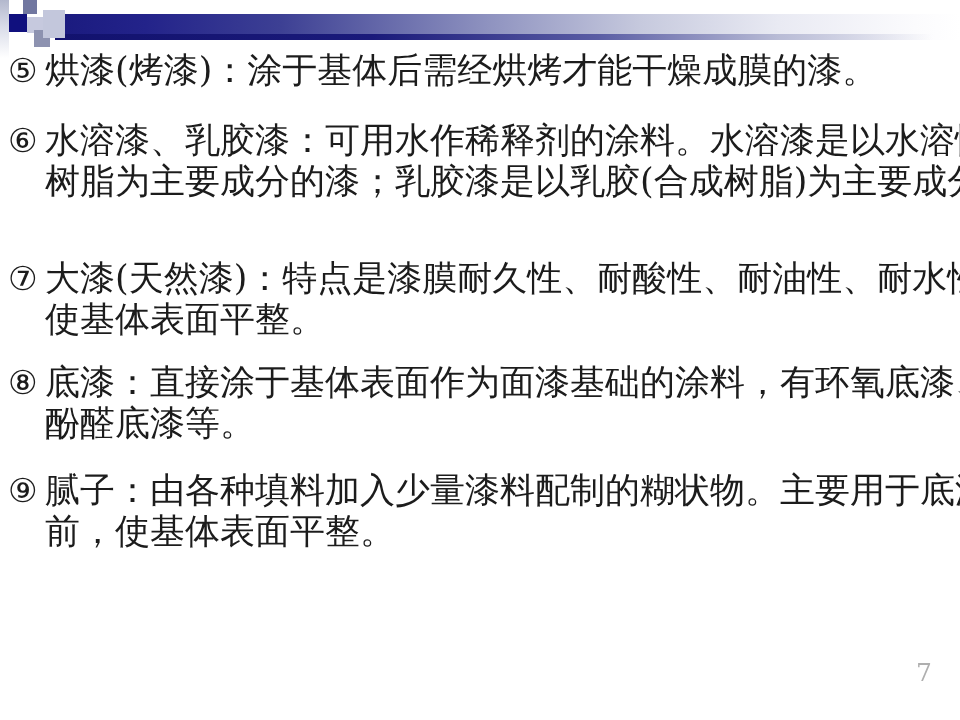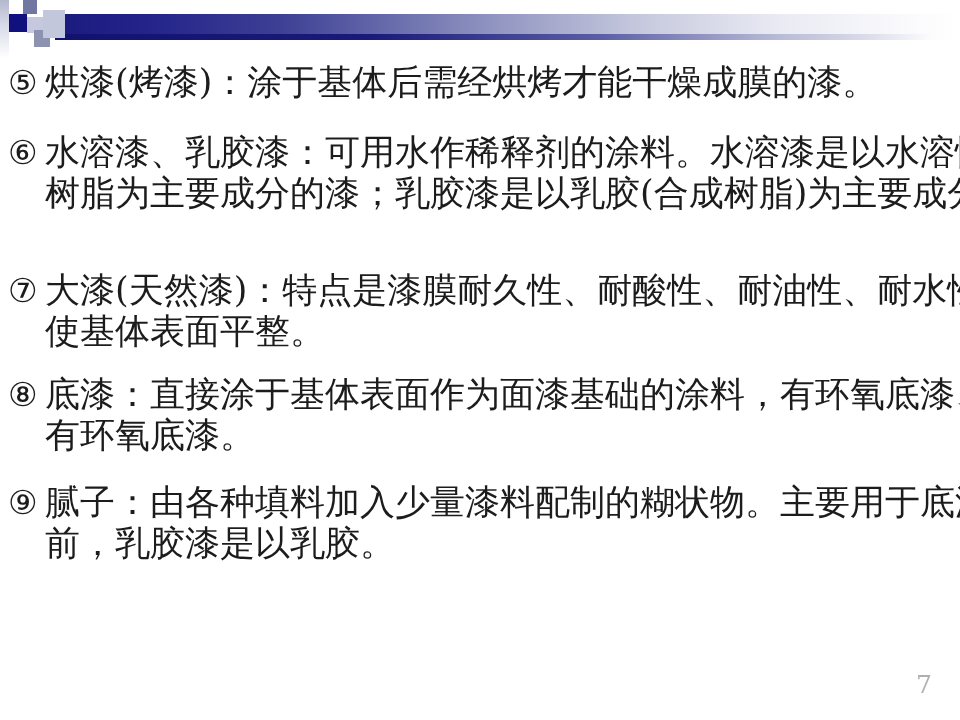--- a/index.html
+++ b/index.html
@@ -26,21 +26,21 @@
     background:linear-gradient(to right,
       #12126e 0%,#1a1a7a 35%,#5a5da4 60%,#b9bcd6 80%,rgba(255,255,255,0) 97%);
   }
   .sq{position:absolute;}
   .sq-slate{left:23px;top:0;width:14px;height:14px;background:#7177a0;}
   .sq-navy{left:9px;top:14px;width:18px;height:18px;background:#10107e;}
   .sq-lav-small{left:27px;top:17px;width:16px;height:16px;background:#c6c9de;}
   .sq-gray{left:34px;top:30px;width:16px;height:17px;background:#8d92b0;}
   .sq-lav-big{left:43px;top:10px;width:22px;height:28px;background:#c3c7dc;}
   
-  .content{position:absolute;left:0;top:12px;width:960px;height:616px;}
+  .content{position:absolute;left:0;top:0;width:960px;height:616px;}
   .item{
     position:absolute;left:8px;right:4px;
     font-size:35px;line-height:41px;color:#1c1c1c;
     letter-spacing:0px;
   }
   .num{
     display:inline-block;width:37px;
     font-family:"DejaVu Sans","Liberation Sans",sans-serif;
     font-size:33px;
   }
@@ -82,22 +82,22 @@
     <div class="line cont">树脂为主要成分的漆；乳胶漆是以乳胶(合成树脂)为主要成分</div>
   </div>
 
   <div class="item item-7">
     <div class="line first"><span class="num">⑦</span><span>大漆(天然漆)：特点是漆膜耐久性、耐酸性、耐油性、耐水性、</span></div>
     <div class="line cont">使基体表面平整。</div>
   </div>
 
   <div class="item item-8">
     <div class="line first"><span class="num">⑧</span><span>底漆：直接涂于基体表面作为面漆基础的涂料，有环氧底漆、</span></div>
-    <div class="line cont">有环氧底漆。</div>
+    <div class="line cont">酚醛底漆等。</div>
   </div>
 
   <div class="item item-9">
     <div class="line first"><span class="num">⑨</span><span>腻子：由各种填料加入少量漆料配制的糊状物。主要用于底漆</span></div>
-    <div class="line cont">前，乳胶漆是以乳胶。</div>
+    <div class="line cont">前，使基体表面平整。</div>
   </div>
 
   <div class="page-num">7</div>
 </div>
 
 </body></html>

